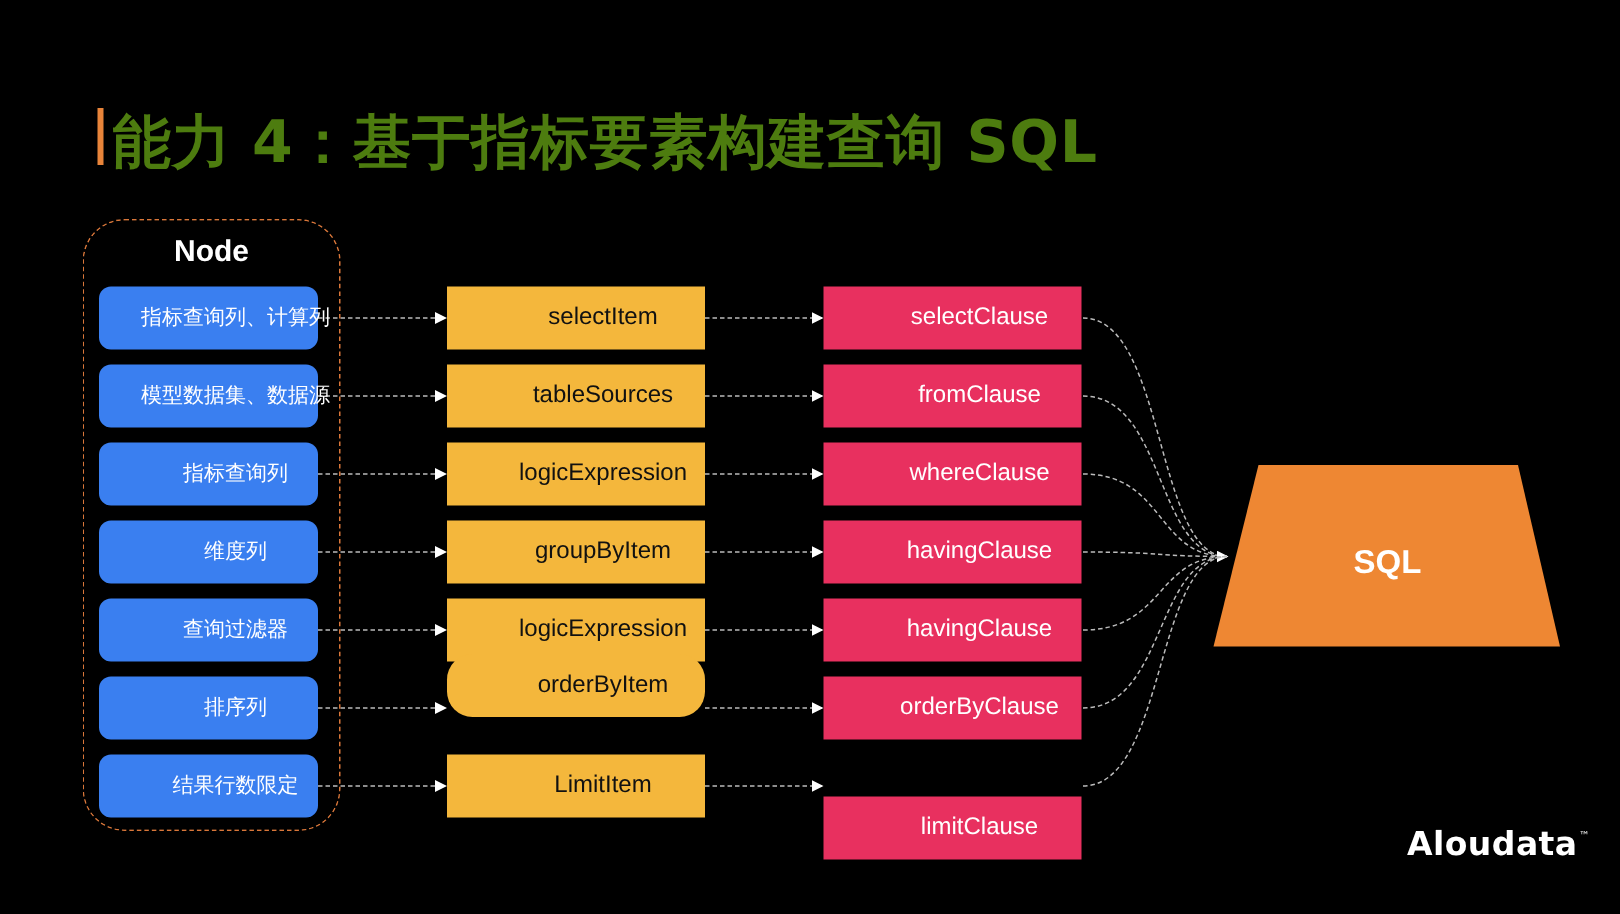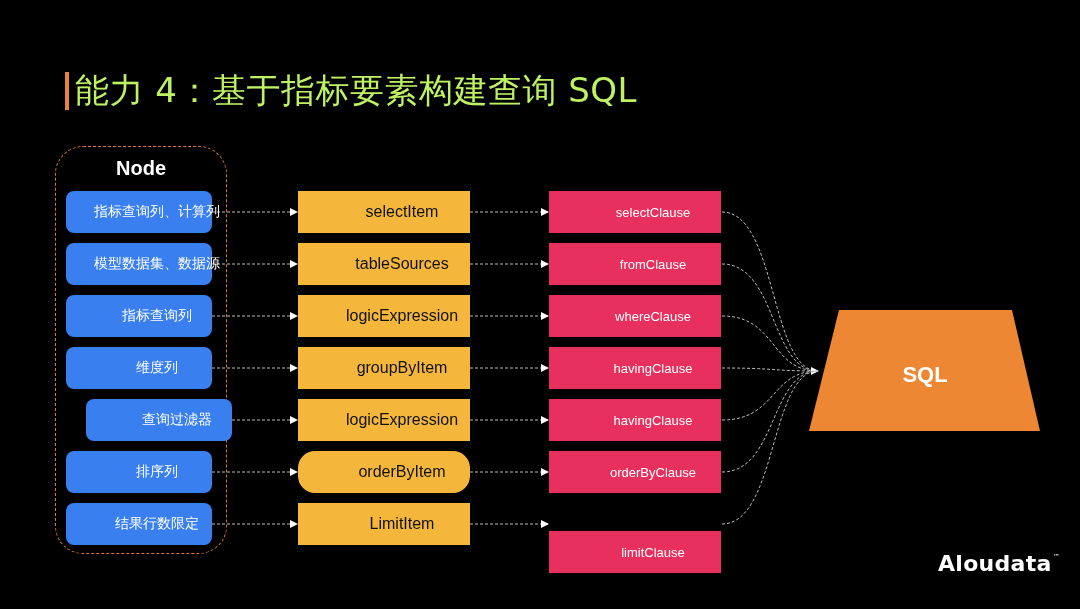--- a/index.html
+++ b/index.html
@@ -1,30 +1,30 @@
 <!DOCTYPE html>
 <html><head>
 <meta charset="utf-8">
 <style>
   html, body { margin:0; padding:0; background:#000; }
   body { width:1080px; height:609px; position:relative; overflow:hidden;
          font-family:"Liberation Sans","DejaVu Sans",sans-serif; color:#fff; }
   .title-bar { position:absolute; left:65px; top:72px; width:4px; height:38px; background:#e8843a; }
-  .title { position:absolute; left:75px; top:68px; font-size:34px; font-weight:normal; color:#bef264;
+  .title { position:absolute; left:75px; top:68px; font-size:39px; font-weight:bold; color:#4d7c0f;
            letter-spacing:0.5px; white-space:nowrap; font-family:"DejaVu Sans",sans-serif; }
   .node-group { position:absolute; left:55px; top:146px; width:172px; height:408px;
                 border:1.5px dashed #d9773a; border-radius:28px; box-sizing:border-box; }
   .node-label { position:absolute; left:55px; width:172px; top:157px; text-align:center;
                 font-size:20px; font-weight:bold; color:#fff; }
   .box { position:absolute; height:42px; display:flex; align-items:center; justify-content:center;
          box-sizing:border-box; white-space:nowrap;padding-left:36px; }
   .blue { left:66px; width:146px; background:#3a7ff0; border-radius:8px; font-size:14px; color:#fff;
           font-family:"DejaVu Sans",sans-serif; }
   .yellow { left:298px; width:172px; background:#f4b73c; font-size:16px; color:#111; }
-  .red { left:549px; width:172px; background:#e8305f; font-size:13px; color:#fff; }
+  .red { left:549px; width:172px; background:#e8305f; font-size:16px; color:#fff; }
   .sql-label { position:absolute; left:880px; top:362px; width:90px; text-align:center;
                font-size:22px; font-weight:bold; color:#fff; }
   .logo { position:absolute; left:938px; top:551px; font-size:22px; font-weight:bold; color:#fff;
           letter-spacing:0.3px; font-family:"DejaVu Sans",sans-serif; }
   .logo sup { font-size:7px; font-weight:normal; vertical-align:top; position:relative; top:2px; margin-left:1px; }
   svg.conn { position:absolute; left:0; top:0; }
 </style>
 </head>
 <body>
 
@@ -72,21 +72,21 @@
     </div>
     <div class="box blue" style="top: 243px;">
       <span>模型数据集、数据源</span>
     </div>
     <div class="box blue" style="top: 295px;">
       <span>指标查询列</span>
     </div>
     <div class="box blue" style="top: 347px;">
       <span>维度列</span>
     </div>
-    <div class="box blue" style="top: 399px; margin-left: 20px;">
+    <div class="box blue" style="top: 399px;">
       <span>查询过滤器</span>
     </div>
     <div class="box blue" style="top: 451px;">
       <span>排序列</span>
     </div>
     <div class="box blue" style="top: 503px;">
       <span>结果行数限定</span>
     </div>
   </div>
 <div id="col-yellow">
@@ -98,21 +98,21 @@
     </div>
     <div class="box yellow" style="top: 295px;">
       <span>logicExpression</span>
     </div>
     <div class="box yellow" style="top: 347px;">
       <span>groupByItem</span>
     </div>
     <div class="box yellow" style="top: 399px;">
       <span>logicExpression</span>
     </div>
-    <div class="box yellow" style="top: 451px; border-radius: 17px;">
+    <div class="box yellow" style="top: 436px; border-radius: 17px;">
       <span>orderByItem</span>
     </div>
     <div class="box yellow" style="top: 503px;">
       <span>LimitItem</span>
     </div>
   </div>
 <div id="col-red">
     <div class="box red" style="top: 191px;">
       <span>selectClause</span>
     </div>

